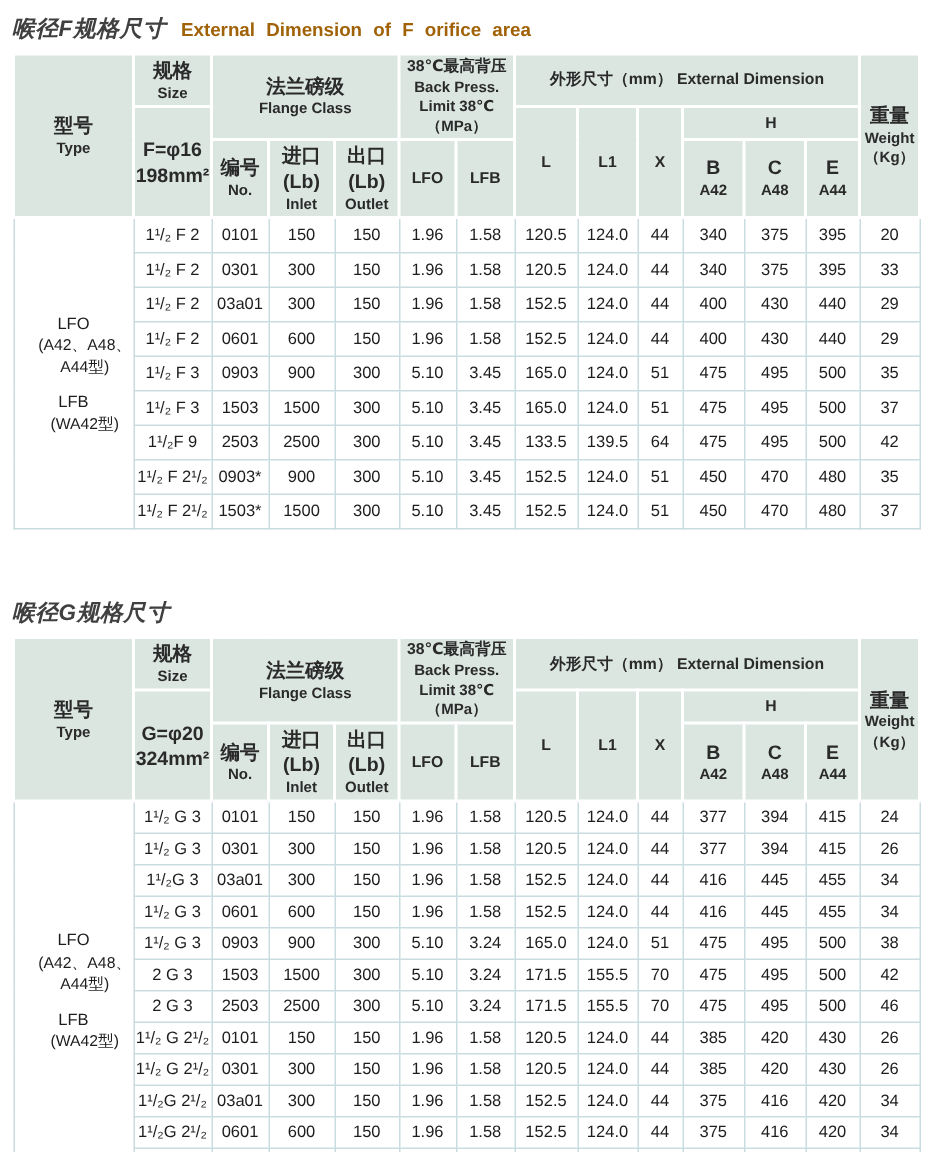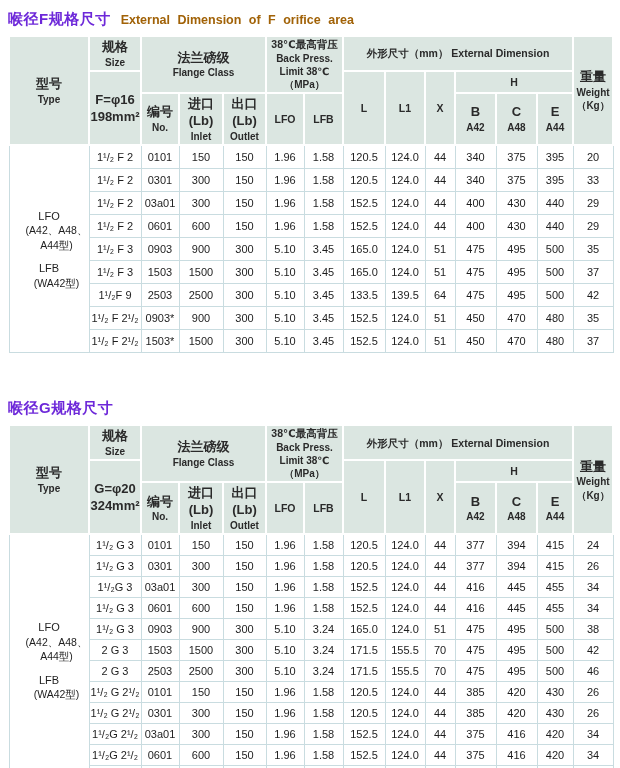--- a/index.html
+++ b/index.html
@@ -7,21 +7,21 @@
     width:620px;height:768px;
     font-family:"Liberation Sans","DejaVu Sans",sans-serif;
     color:#222;
     -webkit-font-smoothing:antialiased;
     box-sizing:border-box;
     padding:8px 8px 0 8px;
   }
   .section{margin:0;}
   .section + .section{margin-top:46px;}
   .title-row{display:flex;align-items:baseline;gap:10px;margin:2px 0 6px 0;}
-  .title-zh{font-size:15px;font-weight:bold;color:#6d28d9;letter-spacing:.5px;}
+  .title-zh{font-size:15px;font-weight:bold;color:#404040;letter-spacing:.5px;font-style:italic;}
   .title-en{font-size:12.5px;font-weight:bold;color:#a16207;word-spacing:4px;}
 
   table.spec{
     width:604px;
     border-collapse:collapse;
     table-layout:fixed;
     border:1px solid #c9dce0;
     background:#ffffff;
   }
   table.spec th{

